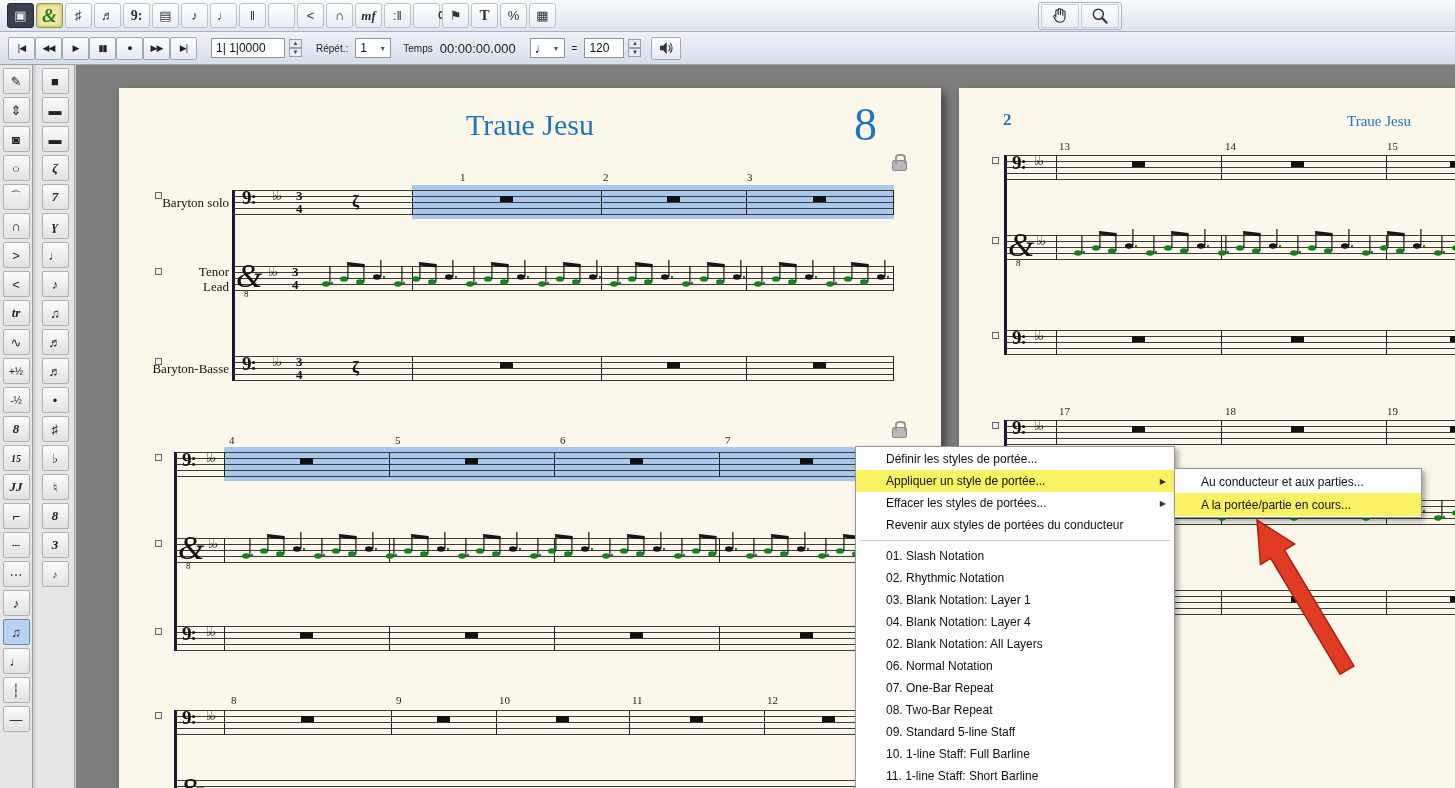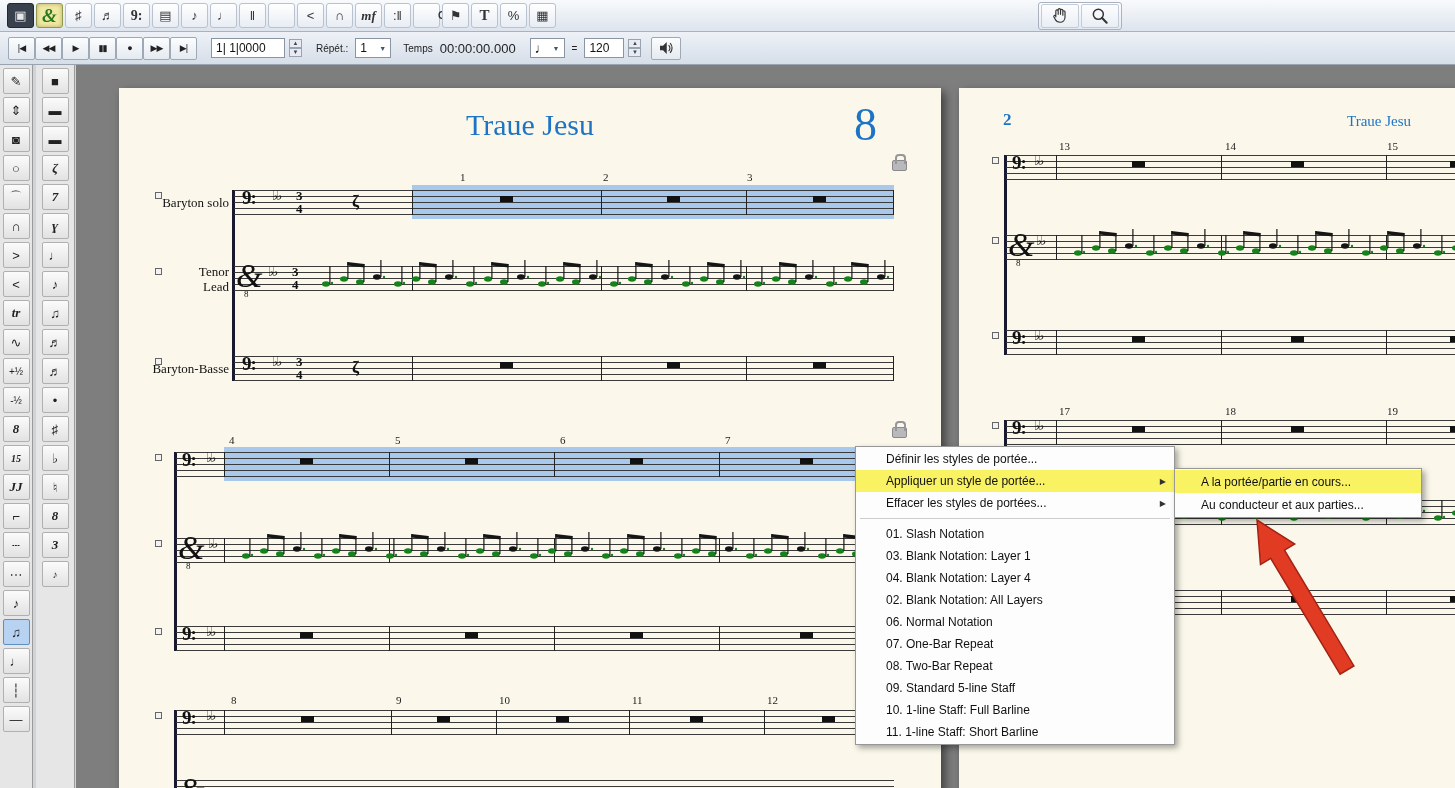--- a/index.html
+++ b/index.html
@@ -714,31 +714,39 @@
       <div class="menu-item hl">
         <span class="mi-label">Appliquer un style de portée...</span>
         <span class="mi-arrow">▶</span>
       </div>
 
       <div class="menu-item">
         <span class="mi-label">Effacer les styles de portées...</span>
         <span class="mi-arrow">▶</span>
       </div>
 
+      <div class="menu-item">
+        <span class="mi-label">Revenir aux styles de portées du conducteur</span>
+        <span class="mi-arrow"></span>
+      </div>
 
       <div class="menu-item sep">
         <span class="mi-label"></span>
         <span class="mi-arrow"></span>
       </div>
 
       <div class="menu-item">
         <span class="mi-label">01.  Slash Notation</span>
         <span class="mi-arrow"></span>
       </div>
 
+      <div class="menu-item">
+        <span class="mi-label">02.  Rhythmic Notation</span>
+        <span class="mi-arrow"></span>
+      </div>
 
       <div class="menu-item">
         <span class="mi-label">03.  Blank Notation:  Layer 1</span>
         <span class="mi-arrow"></span>
       </div>
 
       <div class="menu-item">
         <span class="mi-label">04.  Blank Notation:  Layer 4</span>
         <span class="mi-arrow"></span>
       </div>
@@ -773,27 +781,27 @@
         <span class="mi-arrow"></span>
       </div>
 
       <div class="menu-item">
         <span class="mi-label">11.  1-line Staff:  Short Barline</span>
         <span class="mi-arrow"></span>
       </div>
     </div>
 
   <div id="submenu">
+
+      <div class="menu-item">
+        <span class="mi-label">Au conducteur et aux parties...</span>
+      </div>
 
       <div class="menu-item hl">
         <span class="mi-label">A la portée/partie en cours...</span>
-      </div>
-
-      <div class="menu-item">
-        <span class="mi-label">Au conducteur et aux parties...</span>
       </div>
     </div>
 
   <svg id="annotation-arrow" width="130" height="175" viewBox="0 0 130 175">
     <polygon points="22,15 59.7,39 49.5,45.2 118.9,160.9 105.1,169.1 35.7,53.4 25.5,59.6" fill="#e23b24" stroke="#a32313" stroke-width="1.5"></polygon>
   </svg>
 
 </div>
 
 </body></html>

